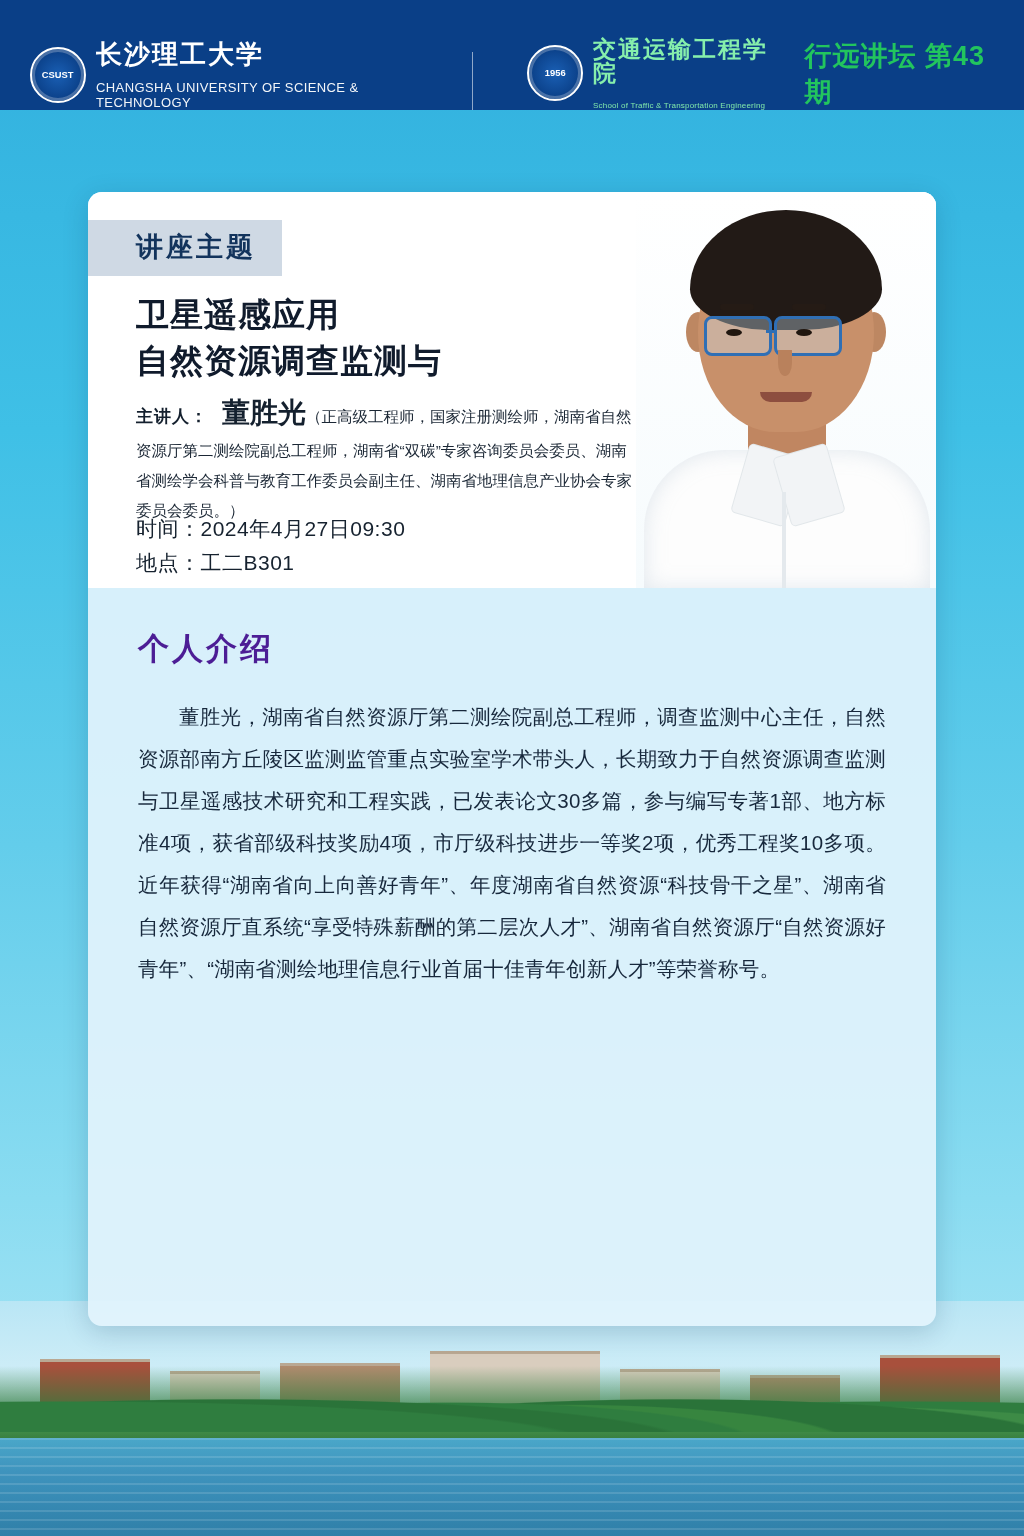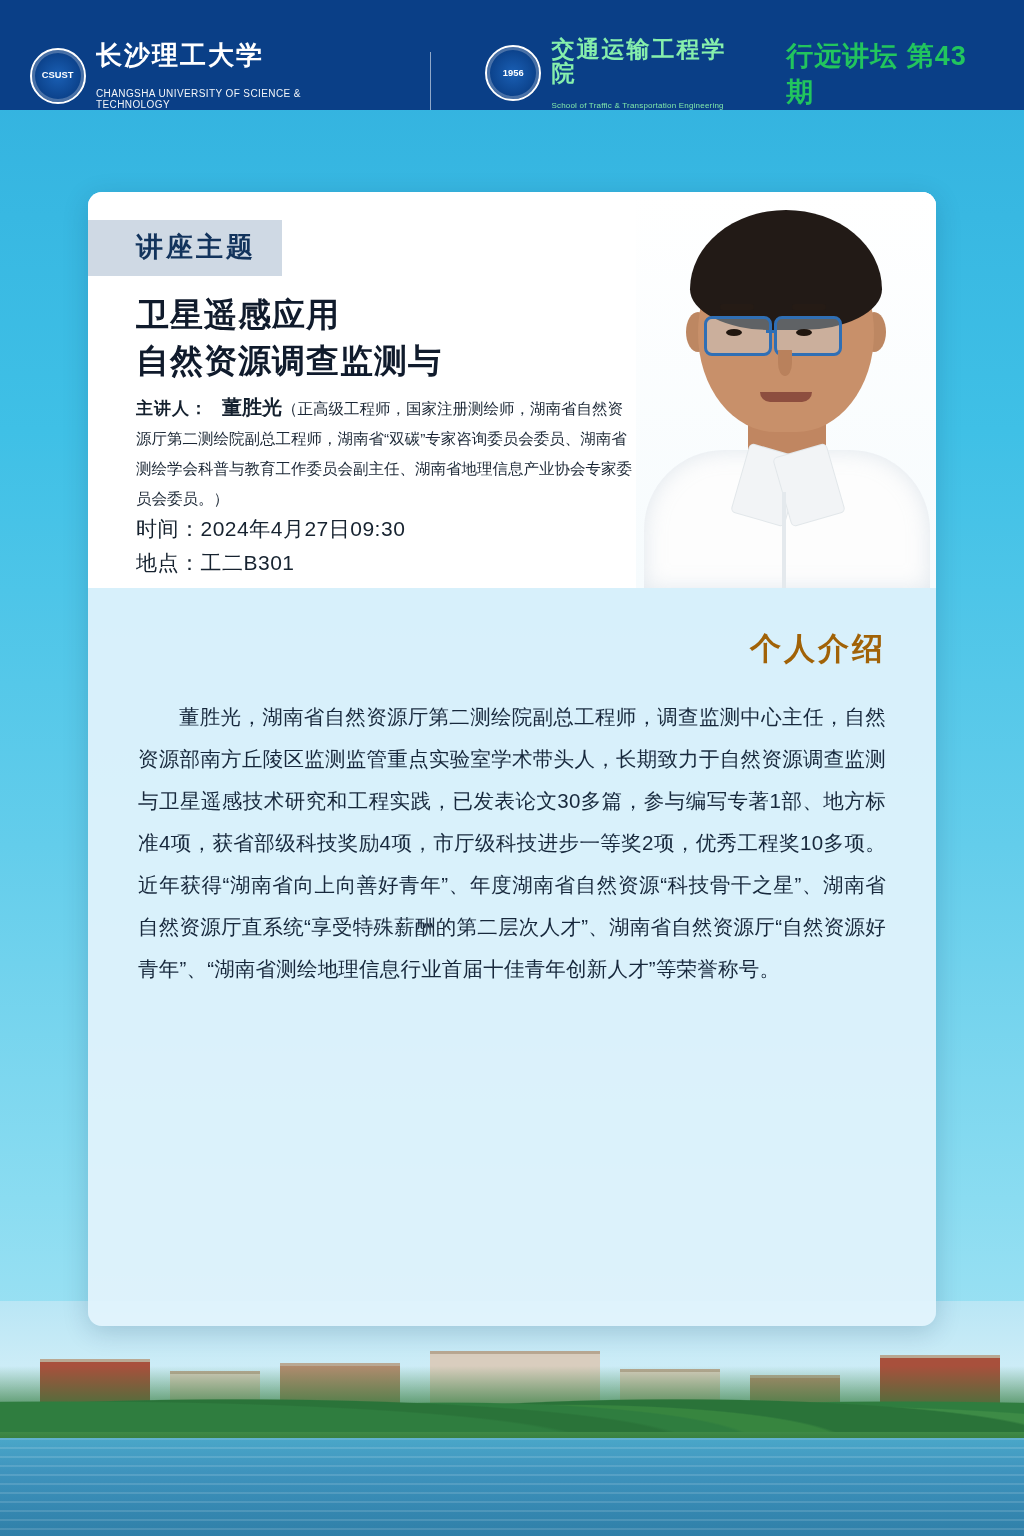--- a/index.html
+++ b/index.html
@@ -33,21 +33,21 @@
     color:#fff;font-size:11px;font-weight:bold;flex:none;
     box-shadow:inset 0 0 0 3px rgba(255,255,255,.25);
   }
   .seal span{transform:scale(.85);display:block;line-height:1;}
   .uni-text{margin-left:10px;color:#fff;}
   .uni-cn{
     font-size:26px;font-weight:bold;letter-spacing:2px;
     font-family:Liberation Sans, sans-serif;
     line-height:1.05;
   }
-  .uni-en{font-size:10px;letter-spacing:.4px;opacity:.95;margin-top:19px;}
+  .uni-en{font-size:13px;letter-spacing:.4px;opacity:.95;margin-top:12px;}
   .divider-v{
     width:1px;height:58px;background:rgba(255,255,255,.55);
     margin:0 18px;
   }
   .school-text{color:#86efac;margin-left:10px;}
   .school-cn{font-size:23px;font-weight:bold;letter-spacing:2px;line-height:1.05;}
   .school-en{font-size:8px;letter-spacing:.2px;opacity:.95;margin-top:16px;}
   .header-right{
     margin-left:auto;color:#22c55e;font-size:27px;font-weight:bold;letter-spacing:1px;
   }
@@ -110,21 +110,21 @@
   .title{
     position:absolute;left:48px;top:100px;width:470px;
     color:#101b2c;font-weight:bold;font-size:33px;line-height:1.38;
     letter-spacing:1px;
   }
   .speaker-line{
     position:absolute;left:48px;top:200px;width:500px;
     font-size:20px;color:#14202e;line-height:1.5;
   }
   .speaker-line b{font-size:17px;font-weight:bold;letter-spacing:1px;}
-  .speaker-name{font-size:20px;font-weight:bold;margin-left:14px;}
+  .speaker-name{font-size:28px;font-weight:bold;margin-left:14px;}
   .speaker-desc{font-size:15.5px;line-height:1.62;color:#1b2735;}
   .meta{
     position:absolute;left:48px;top:320px;
     font-size:21px;color:#16222f;line-height:1.62;letter-spacing:.5px;
   }
   
   .portrait{
     position:absolute;right:0;top:0;width:300px;height:396px;overflow:hidden;
     background:linear-gradient(180deg,#ffffff 0%,#f6fbfd 100%);
   }
@@ -164,21 +164,21 @@
   .p-collar-r{
     position:absolute;left:146px;top:258px;width:54px;height:70px;background:#f2f4f6;
     transform:rotate(-16deg);border-radius:4px;box-shadow:0 0 0 1px #e2e7ea;
   }
   .p-placket{position:absolute;left:146px;top:300px;width:4px;height:98px;background:#e4e9ed;}
   
   .bio{
     position:relative;padding:34px 50px 40px 50px;
   }
   .bio-title{
-    text-align:right;font-size:31px;font-weight:bold;color:#a16207;letter-spacing:3px;
+    text-align:left;font-size:31px;font-weight:bold;color:#4c1d95;letter-spacing:3px;
     margin:6px 0 26px 0;
   }
   .bio-text{
     font-size:20.5px;line-height:2.05;color:#17283c;text-align:justify;
     text-indent:2em;letter-spacing:.2px;
   }
 </style>
 </head>
 <body>
 

